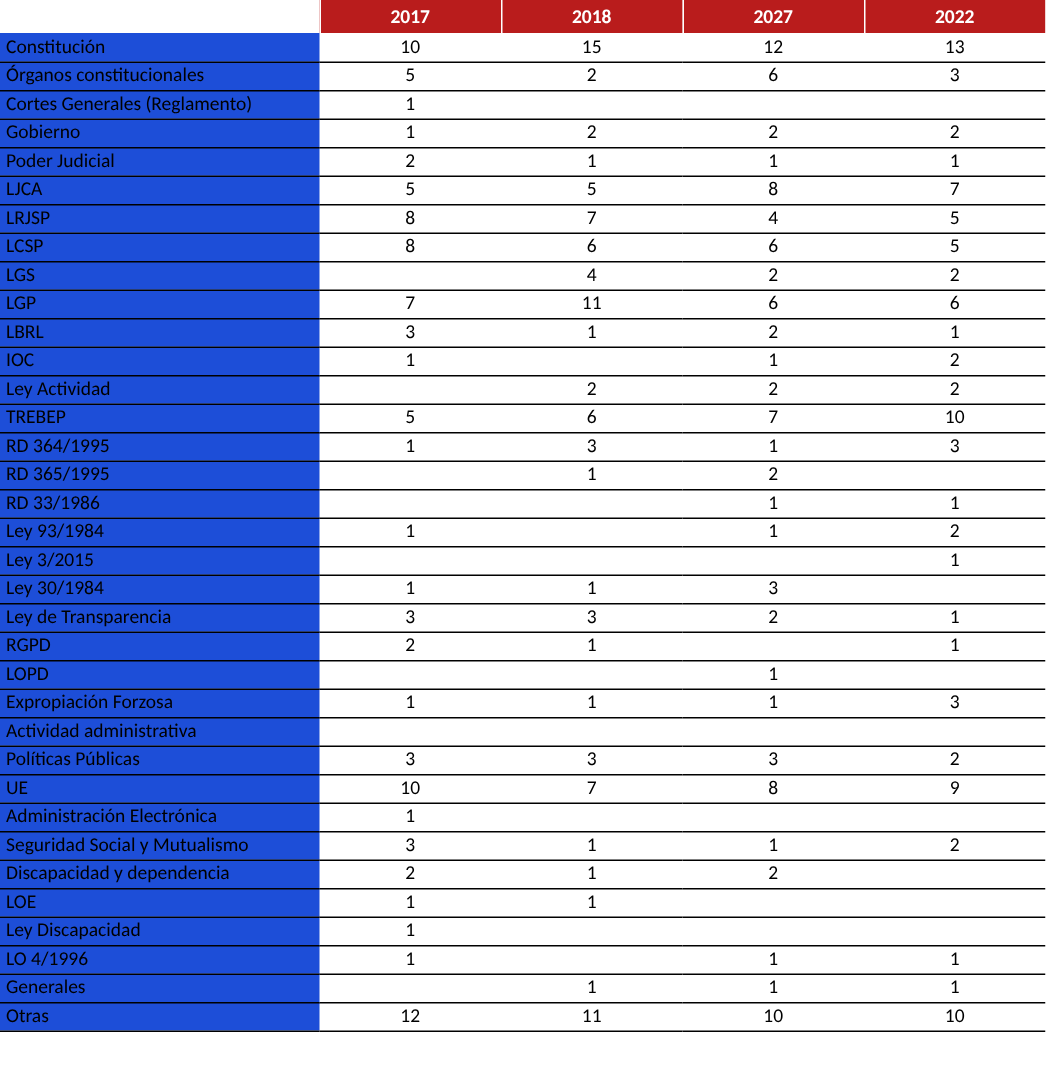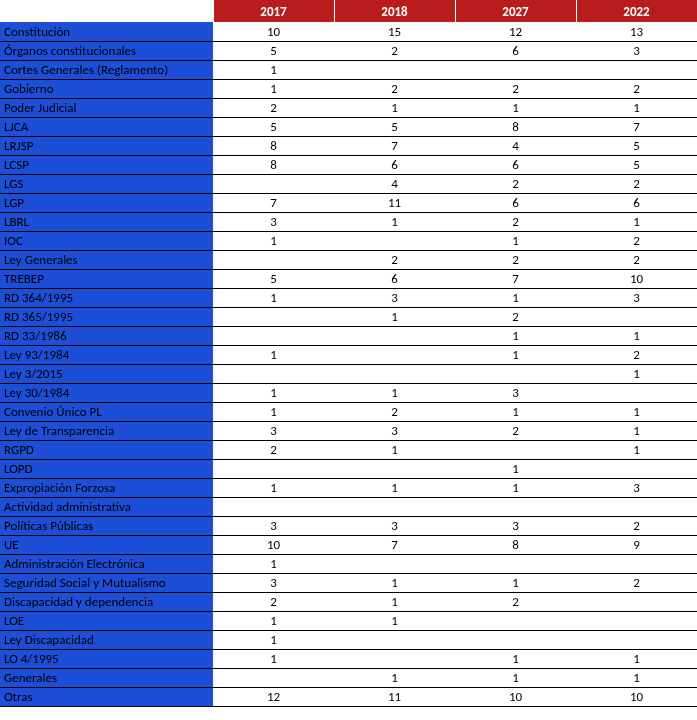--- a/index.html
+++ b/index.html
@@ -144,21 +144,21 @@
         <td>1</td>
       </tr>
       <tr>
         <td class="row-label">IOC</td>
         <td>1</td>
         <td></td>
         <td>1</td>
         <td>2</td>
       </tr>
       <tr>
-        <td class="row-label">Ley Generales</td>
+        <td class="row-label">Ley Actividad</td>
         <td></td>
         <td>2</td>
         <td>2</td>
         <td>2</td>
       </tr>
       <tr>
         <td class="row-label">TREBEP</td>
         <td>5</td>
         <td>6</td>
         <td>7</td>
@@ -198,27 +198,20 @@
         <td></td>
         <td></td>
         <td>1</td>
       </tr>
       <tr>
         <td class="row-label">Ley 30/1984</td>
         <td>1</td>
         <td>1</td>
         <td>3</td>
         <td></td>
-      </tr>
-      <tr>
-        <td class="row-label">Convenio Único PL</td>
-        <td>1</td>
-        <td>2</td>
-        <td>1</td>
-        <td>1</td>
       </tr>
       <tr>
         <td class="row-label">Ley de Transparencia</td>
         <td>3</td>
         <td>3</td>
         <td>2</td>
         <td>1</td>
       </tr>
       <tr>
         <td class="row-label">RGPD</td>
@@ -291,21 +284,21 @@
         <td></td>
       </tr>
       <tr>
         <td class="row-label">Ley Discapacidad</td>
         <td>1</td>
         <td></td>
         <td></td>
         <td></td>
       </tr>
       <tr>
-        <td class="row-label">LO 4/1995</td>
+        <td class="row-label">LO 4/1996</td>
         <td>1</td>
         <td></td>
         <td>1</td>
         <td>1</td>
       </tr>
       <tr>
         <td class="row-label">Generales</td>
         <td></td>
         <td>1</td>
         <td>1</td>

